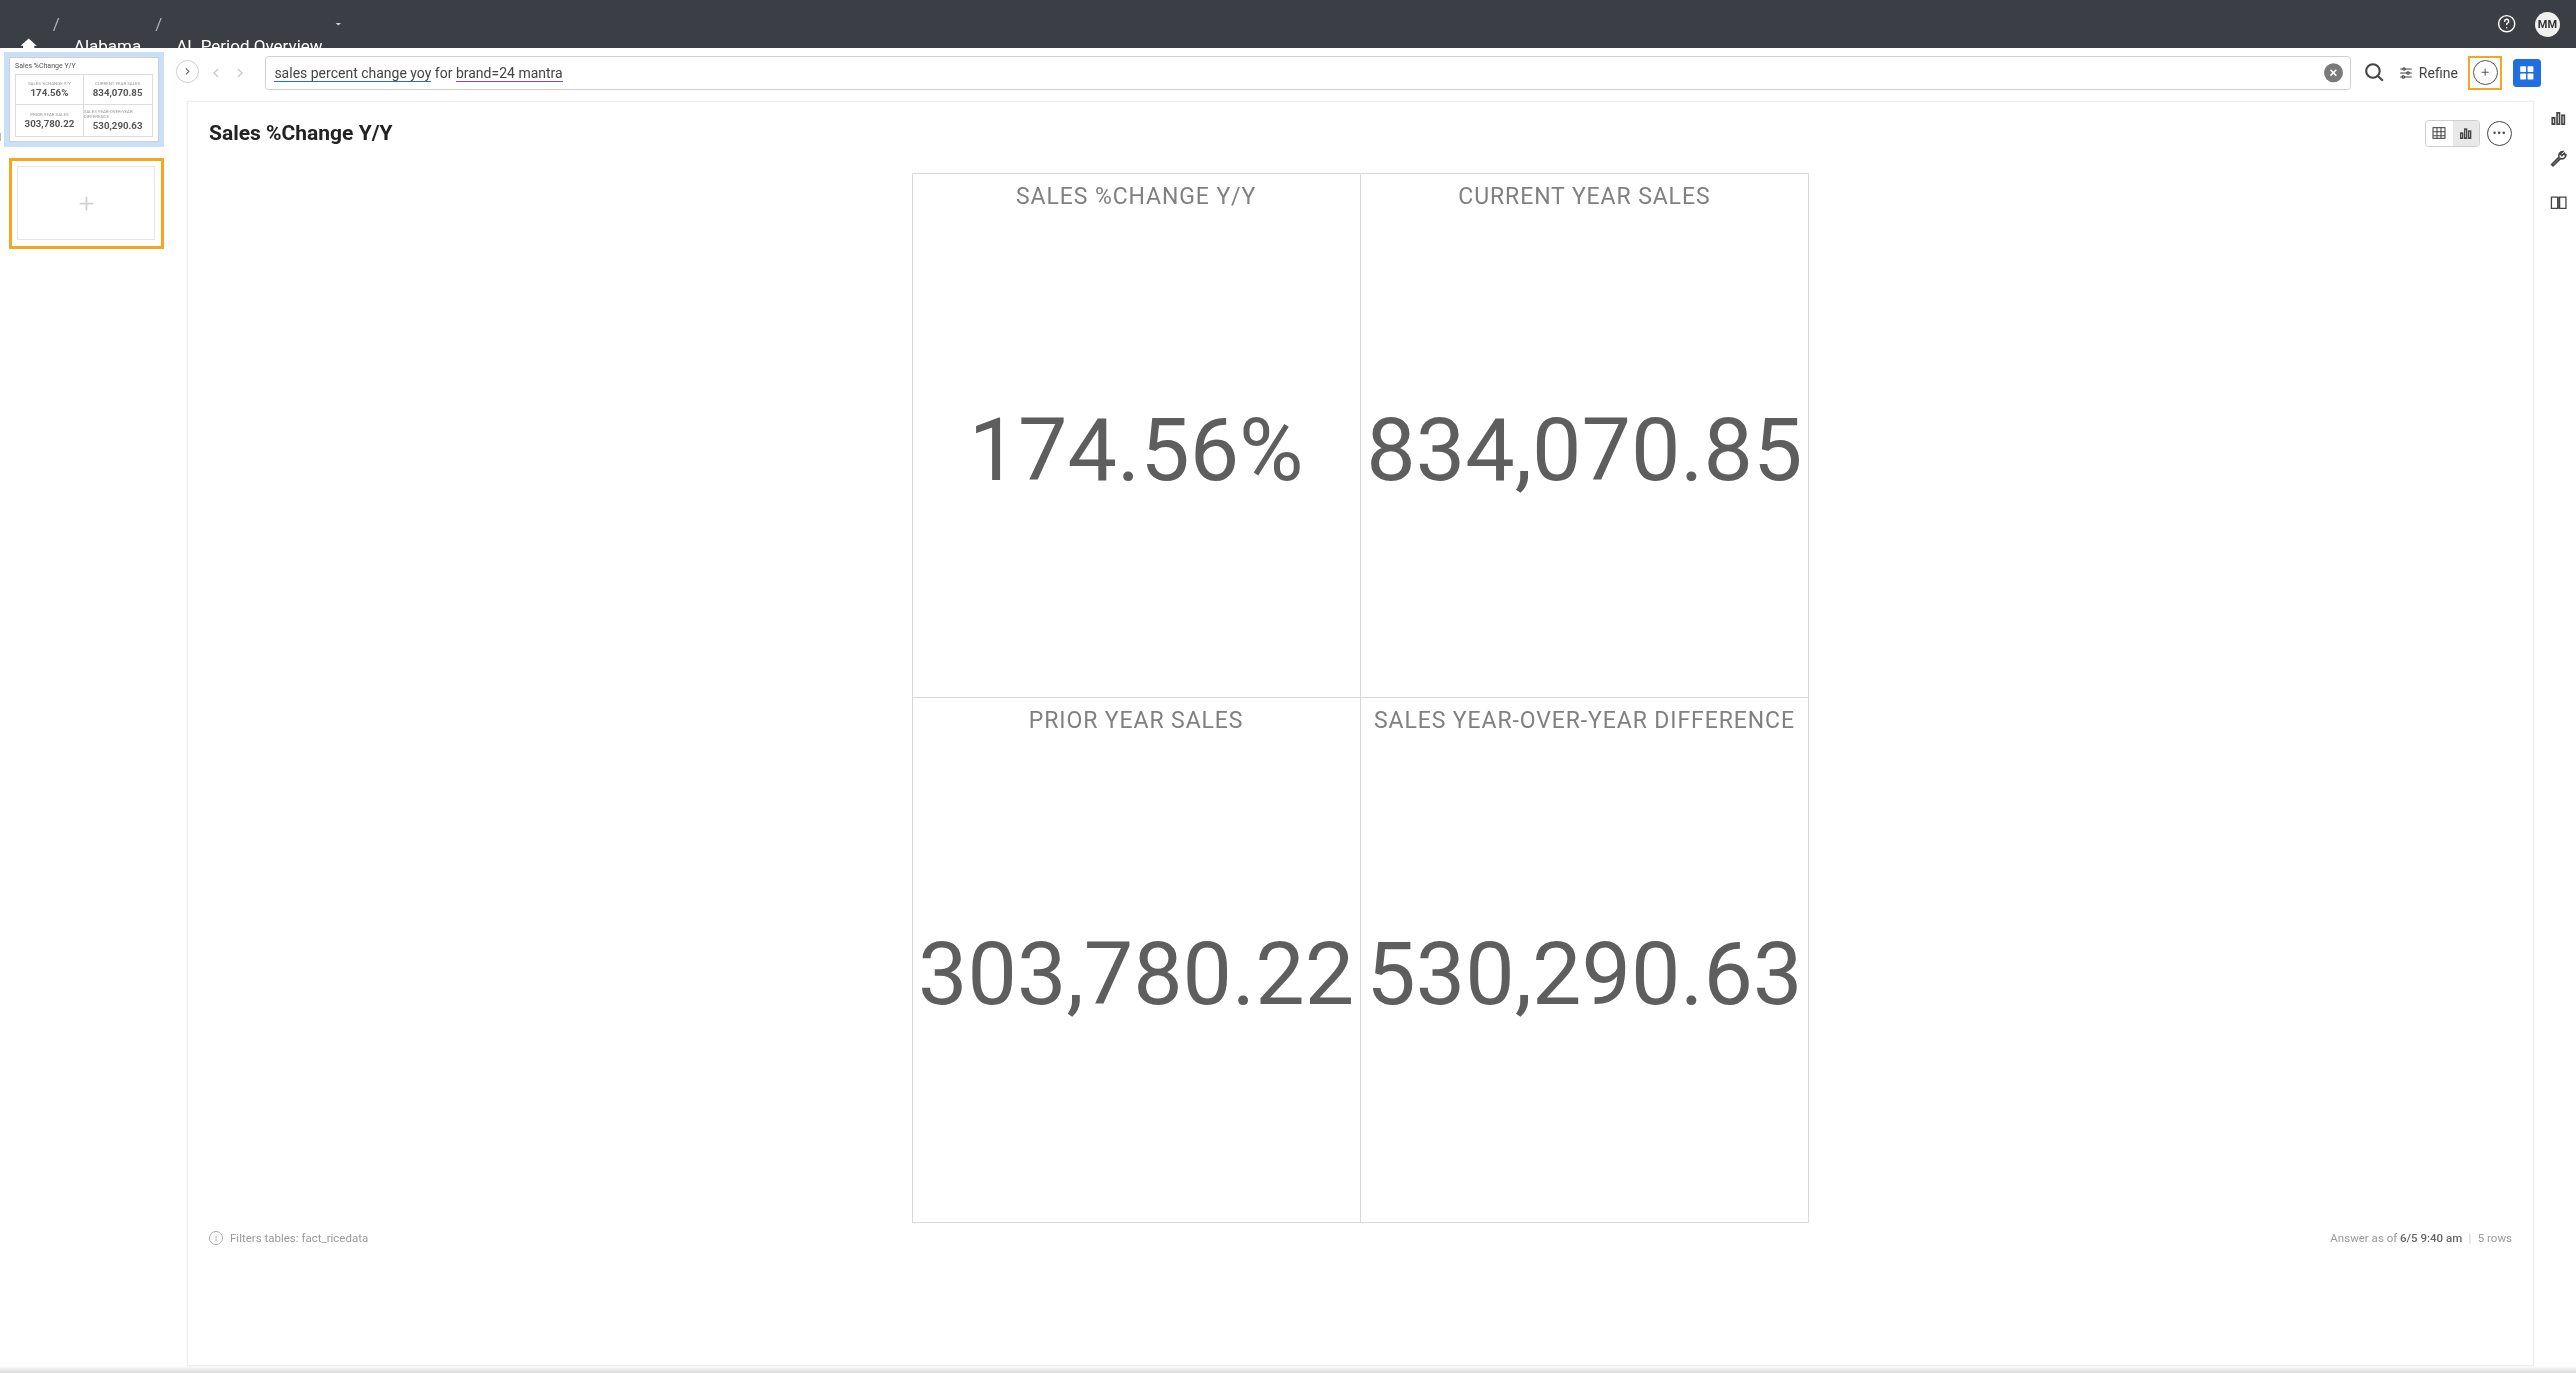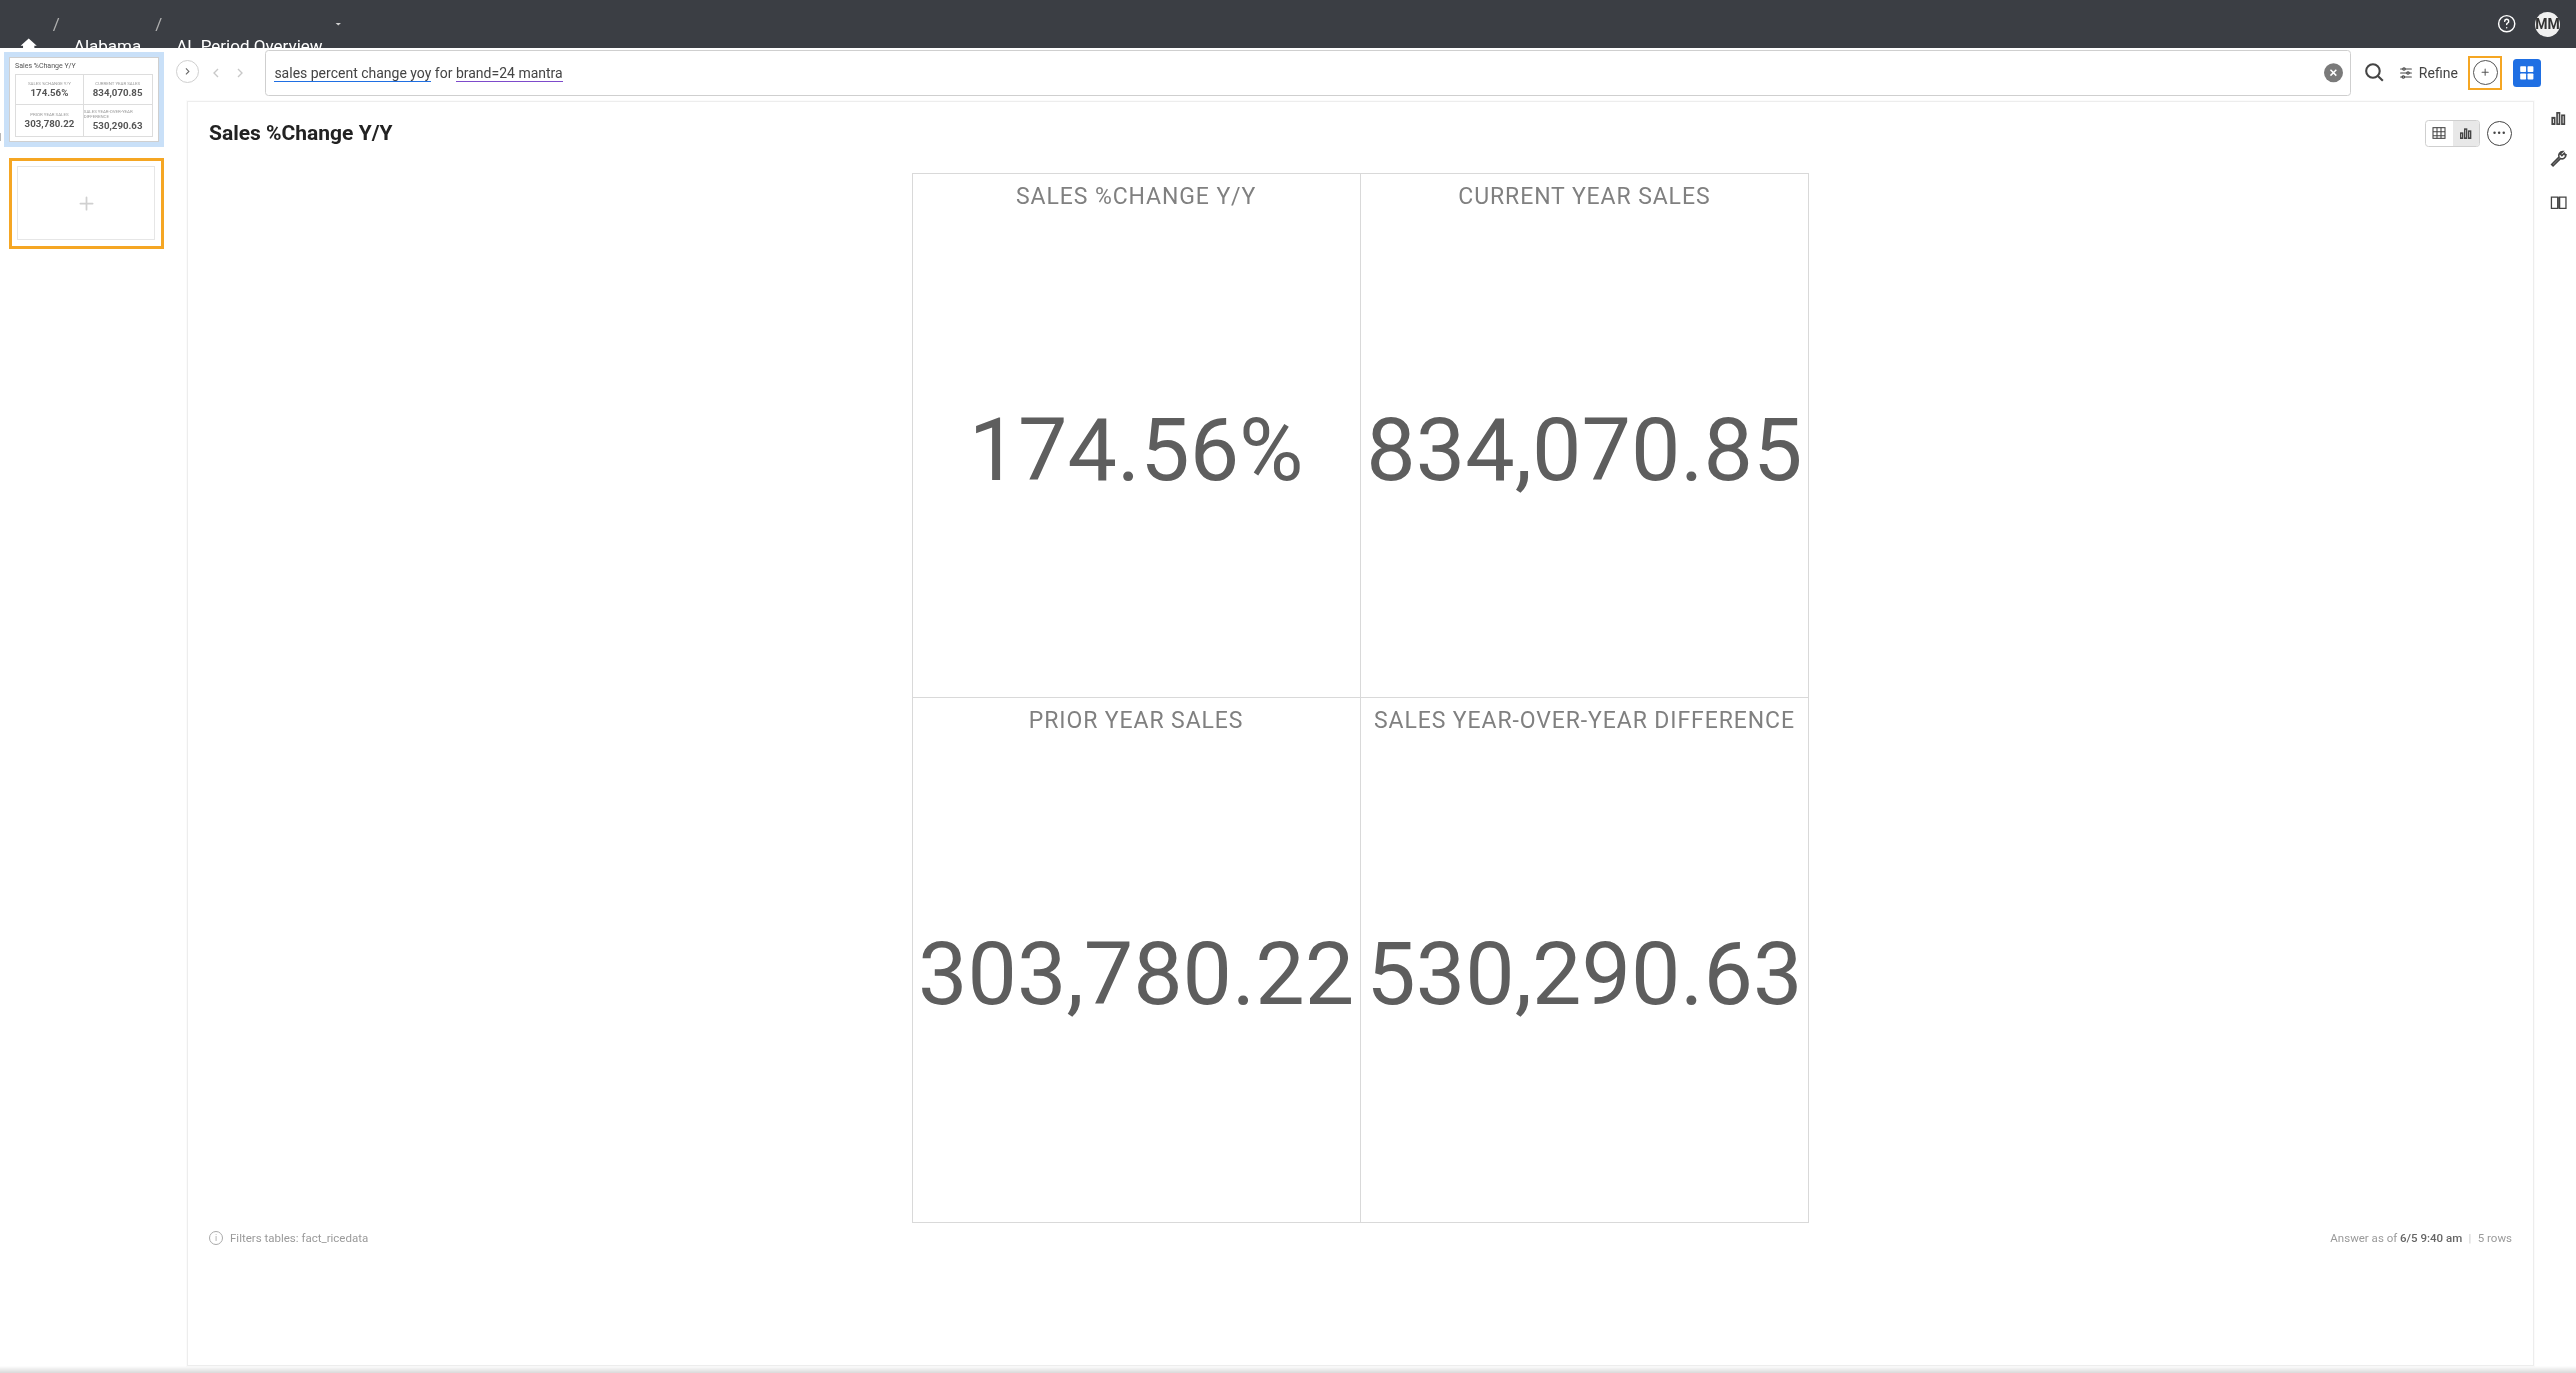--- a/index.html
+++ b/index.html
@@ -43,21 +43,21 @@
   .header-bar .drop-caret svg { width:10.6px; height:10.6px; fill:#d0d0d0; }
   .header-right { margin-left:auto; display:flex; align-items:center; gap:16px; }
   .header-right .icon-circle {
     width:25px; height:25px; border-radius:50%;
     display:flex; align-items:center; justify-content:center;
   }
   .header-right .help svg { width:19.4px; height:19.4px; stroke:#fff; fill:none; }
   .header-right .avatar {
     width:25px; height:25px; border-radius:50%;
     background:#f0f0f0; color:#333;
-    font-size:14px; font-weight:700;
+    font-size:11px; font-weight:700;
     display:flex; align-items:center; justify-content:center;
   }
 
   
   .body-row {
     position:absolute; top:48px; bottom:0; left:0; right:0;
   }
   
   .thumb-col {
     position:absolute; left:0; top:0; bottom:0; width:172px;
@@ -118,21 +118,21 @@
     height:35px;
     display:flex; align-items:center; gap:10.6px;
   }
   .nav-arrows { display:flex; gap:3.5px; margin-right:3.5px; }
   .nav-arrows .arr {
     width:21px; height:21px; display:flex; align-items:center; justify-content:center;
   }
   .nav-arrows svg { width:16px; height:16px; stroke:#c8c8c8; fill:none; }
 
   .search-box {
-    flex:1; height:46px;
+    flex:1; height:34px;
     border:0.9px solid #cfcfcf; border-radius:3.5px;
     display:flex; align-items:center; padding:0 8.8px; gap:3.5px;
     position:relative;
   }
   .search-content { font-size:14px; color:#444; white-space:nowrap; }
   .search-content .u-blue { border-bottom:1.8px solid var(--search-blue); padding-bottom:0.9px; }
   .search-content .u-purple { border-bottom:1.8px solid var(--search-purple); padding-bottom:0.9px; }
   .search-clear {
     position:absolute; right:7px; top:50%; transform:translateY(-50%);
     width:19.4px; height:19.4px; border-radius:50%; background:#7a7a7a;

